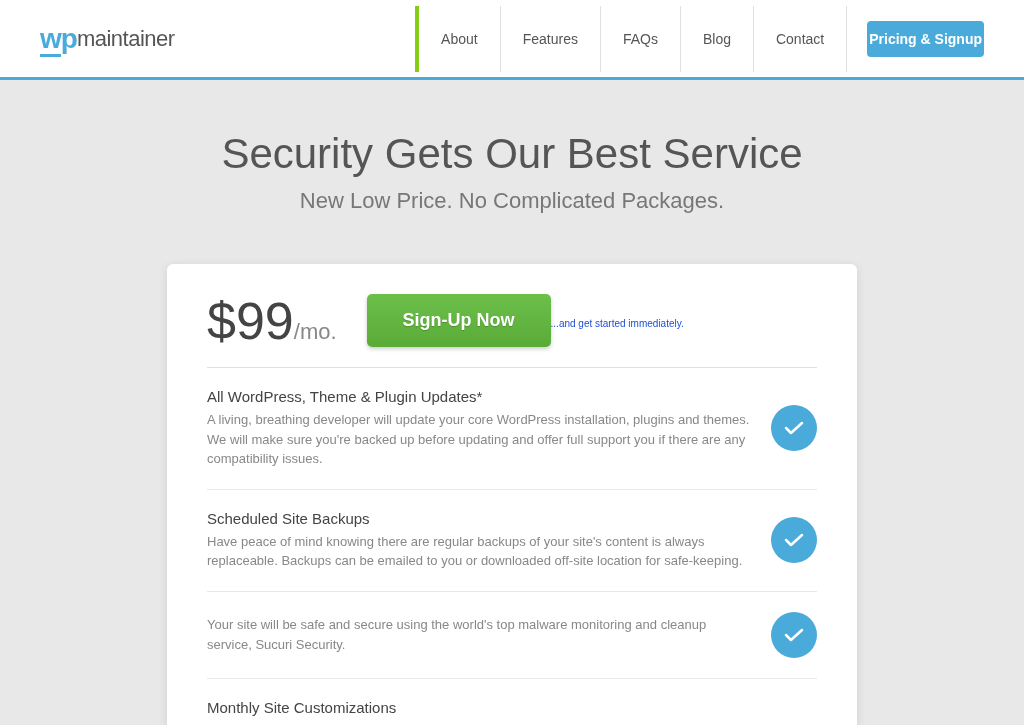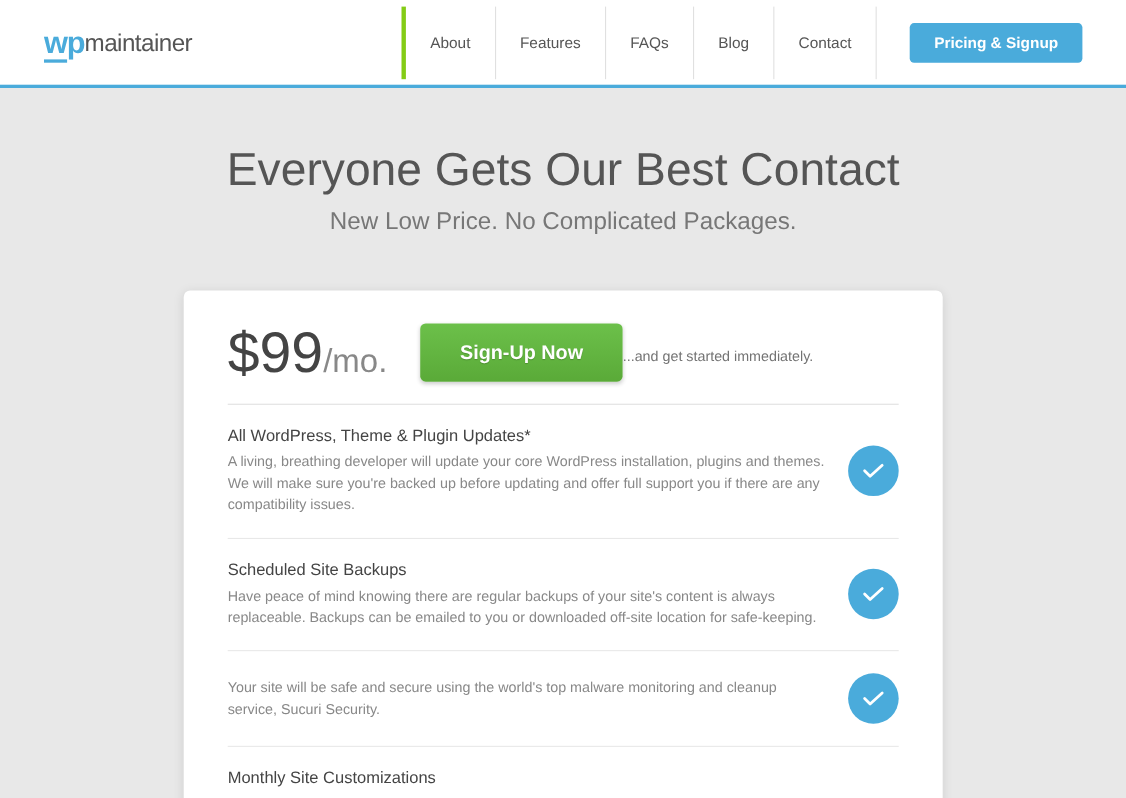--- a/index.html
+++ b/index.html
@@ -49,25 +49,25 @@
       height: 66px;
       display: flex;
       align-items: center;
       border-right: 1px solid #e0e0e0;
     }
     nav a:first-child { border-left: 4px solid #84cc16; text-align: right; }
     .btn-signup-nav {
       background: #4aabdb;
       color: #fff !important;
       border-radius: 4px;
-      padding: 10px 22px !important;
+      padding: 10px 2px !important;
       height: auto !important;
       font-weight: 600;
       font-size: 14px;
-      margin-left: 30px;
+      margin-left: 20px;
       border: none !important;
       text-decoration: none;
       display: flex;
       align-items: center;
     }
 
     
     .hero {
       text-align: center;
       padding: 50px 20px 30px;
@@ -101,21 +101,21 @@
       border-bottom: 1px solid #e0e0e0;
       margin-bottom: 0;
     }
     .price-display {
       font-size: 52px;
       font-weight: 300;
       color: #444;
       line-height: 1;
     }
     .price-display .per-mo {
-      font-size: 30px;
+      font-size: 22px;
       color: #888;
       font-weight: 400;
     }
     .signup-area {
       display: flex;
       flex-direction: row;
       align-items: center;
     }
     .btn-signup-green {
       background: linear-gradient(to bottom, #6cc04a, #5aaa38);
@@ -123,22 +123,22 @@
       border: none;
       border-radius: 5px;
       padding: 16px 36px;
       font-size: 18px;
       font-weight: 600;
       cursor: pointer;
       text-shadow: 0 1px 1px rgba(0,0,0,0.2);
       box-shadow: 0 2px 4px rgba(0,0,0,0.2);
     }
     .signup-sub {
-      font-size: 13px;
-      color: #737373;
+      font-size: 10px;
+      color: #1d4ed8;
       margin-top: 6px;
     }
 
     
     .features-list {
       margin-top: 0;
     }
     .feature-row {
       display: flex;
       align-items: center;
@@ -188,21 +188,21 @@
     <a href="#">About</a>
     <a href="#">Features</a>
     <a href="#">FAQs</a>
     <a href="#">Blog</a>
     <a href="#">Contact</a>
     <a href="#" class="btn-signup-nav">Pricing &amp; Signup</a>
   </nav>
 </header>
 
 <section class="hero">
-  <h1>Everyone Gets Our Best Contact</h1>
+  <h1>Security Gets Our Best Service</h1>
   <h2>New Low Price. No Complicated Packages.</h2>
 </section>
 
 <div class="pricing-card">
   <div class="pricing-header">
     <div class="price-display">
       <span>$99</span><span class="per-mo">/mo.</span>
     </div>
     <div class="signup-area">
       <button class="btn-signup-green">Sign-Up Now</button>

